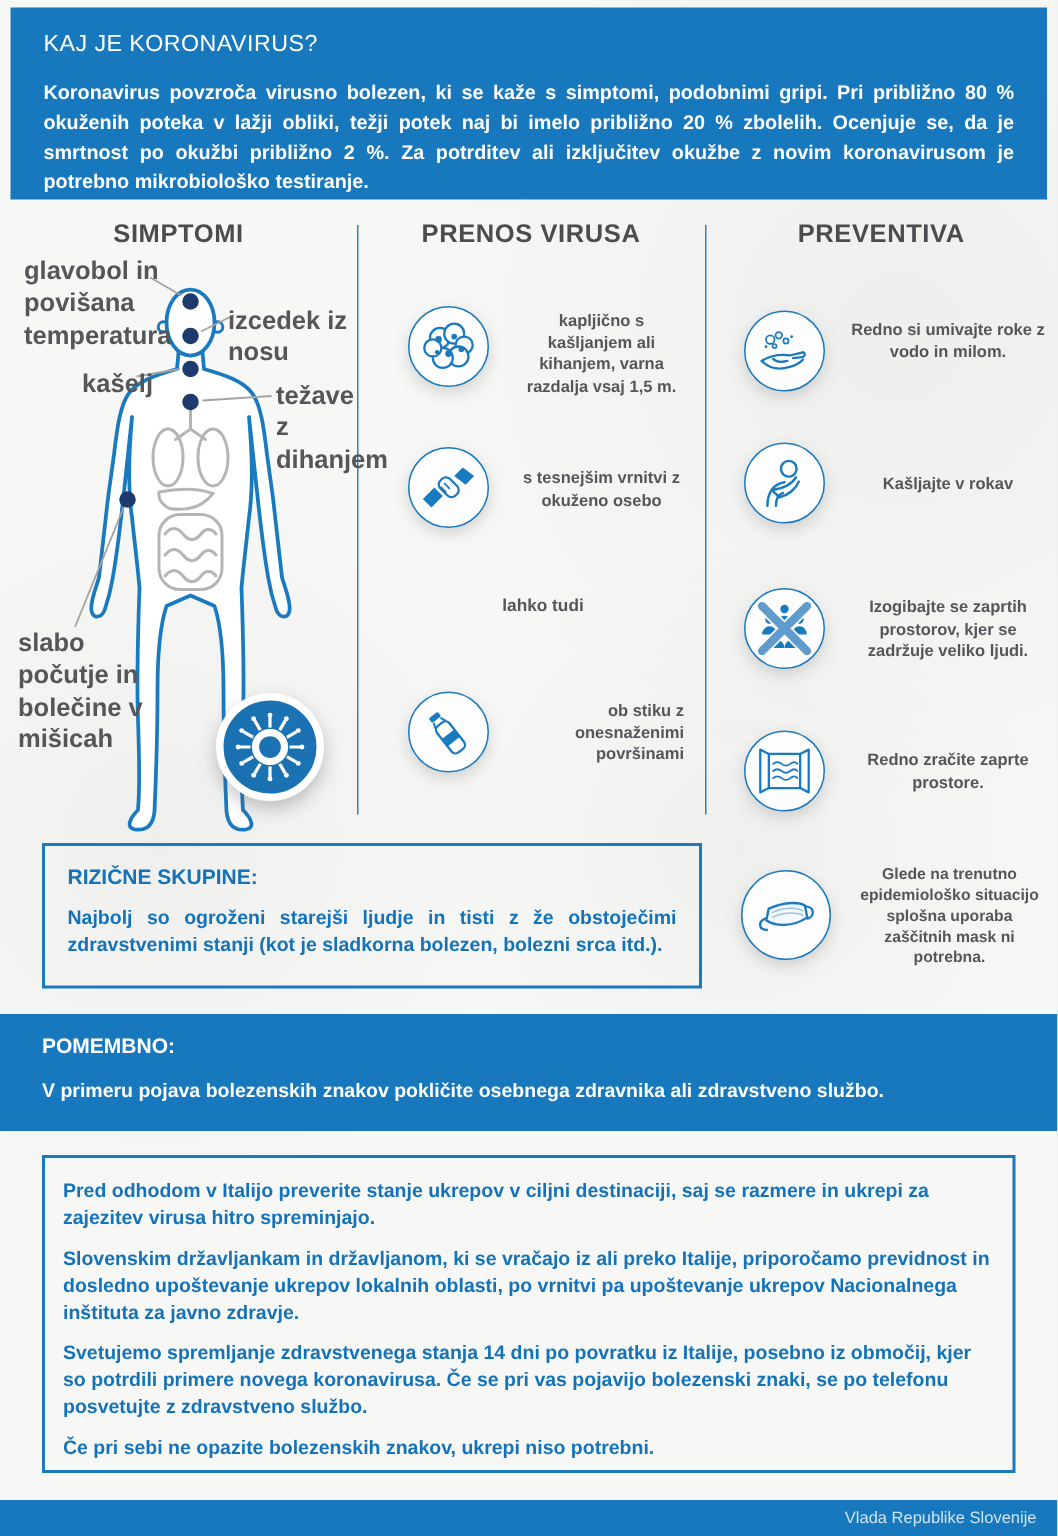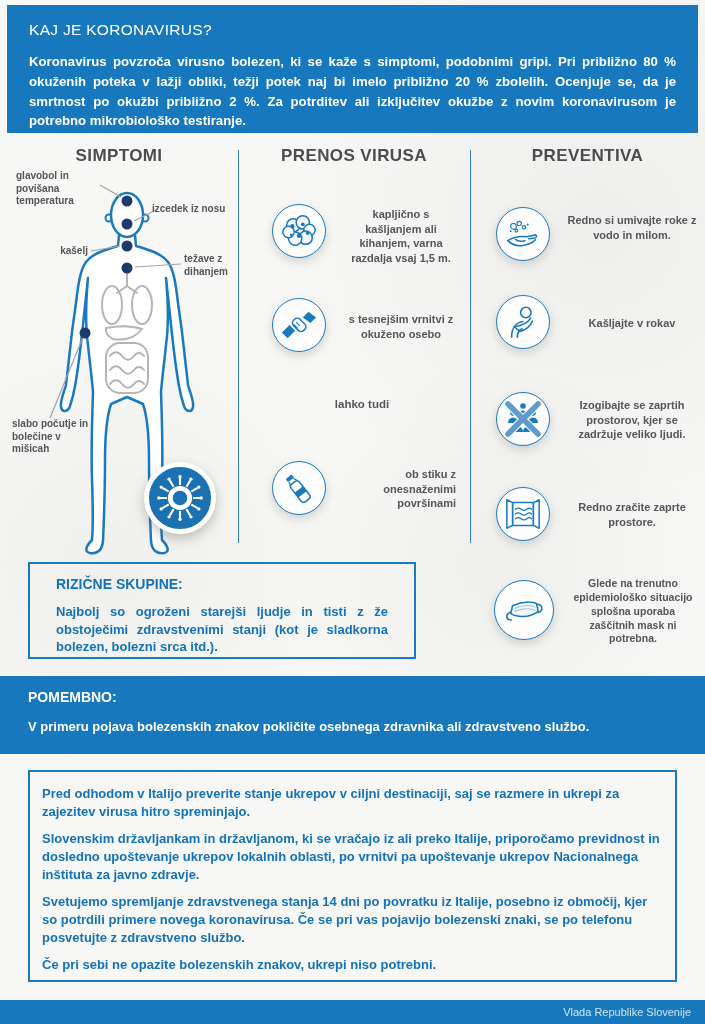--- a/index.html
+++ b/index.html
@@ -21,21 +21,21 @@
   .header h1 { font-size:15.5px; font-weight:normal; letter-spacing:.3px; }
   .header p  { margin-top:13px; font-size:13.2px; font-weight:bold; line-height:1.5; text-align:justify; }
 
   .col-title {
     position:absolute; top:146px; font-size:17px; font-weight:bold;
     color:#4b4c4e; text-align:center; letter-spacing:.4px;
   }
   .divider { position:absolute; top:150px; width:1px; height:393px; background:#2e82c4; }
 
   .sym-label {
-    position:absolute; font-size:10px; font-weight:bold; color:#55565a; line-height:1.25;
+    position:absolute; font-size:17px; font-weight:bold; color:#55565a; line-height:1.25;
   }
   .body-svg { position:absolute; left:0; top:140px; }
 
   .virus-badge {
     position:absolute; left:144px; top:462px; width:72px; height:72px;
     background:#1a72b2; border:5px solid #fff; border-radius:50%;
     box-shadow:0 5px 12px rgba(90,90,90,.35);
     display:flex; align-items:center; justify-content:center;
   }
 
@@ -48,22 +48,22 @@
   .item-text {
     position:absolute; font-size:11px; font-weight:bold; color:#54565a;
     line-height:1.32; text-align:center;
   }
   .connector-text {
     position:absolute; left:300px; top:398px; width:124px; text-align:center;
     font-size:11.5px; font-weight:bold; color:#54565a;
   }
 
   .risk-box {
-    position:absolute; left:28px; top:562px; width:388px; height:97px;
-    border:2px solid #1a7abf; padding:12px 26px;
+    position:absolute; left:28px; top:562px; width:440px; height:97px;
+    border:2px solid #1a7abf; padding:12px 15px;
   }
   .risk-box h2 { color:#1473b8; font-size:14px; font-weight:bold; }
   .risk-box p  { margin-top:11px; color:#1473b8; font-size:13px; font-weight:bold; line-height:1.35; text-align:justify; }
 
   .mask-circle { left:494px; top:580px; width:60px; height:60px; }
   .mask-text   { left:570px; top:577px; width:126px; font-size:10.5px; }
 
   .important {
     position:absolute; left:0; right:0; top:676px; height:78px; padding:13px 28px 0 28px;
   }
@@ -145,21 +145,21 @@
       <circle cx="127" cy="61" r="5.5"></circle>
       <circle cx="127" cy="84" r="5.5"></circle>
       <circle cx="127" cy="106" r="5.5"></circle>
       <circle cx="127" cy="128" r="5.5"></circle>
       <circle cx="85" cy="193" r="5.5"></circle>
     </g>
   </svg>
 
   <div class="sym-label" style="left:16px;top:170px;width:95px;">glavobol in povišana temperatura</div>
   <div class="sym-label" style="left:152px;top:203px;width:92px;">izcedek iz nosu</div>
-  <div class="sym-label" style="left:26px;top:245px;width:62px;text-align:right;">kašelj</div>
+  <div class="sym-label" style="left:40px;top:245px;width:62px;text-align:right;">kašelj</div>
   <div class="sym-label" style="left:184px;top:253px;width:62px;">težave z dihanjem</div>
   <div class="sym-label" style="left:12px;top:418px;width:88px;">slabo počutje in bolečine v mišicah</div>
 
   <div class="virus-badge">
     <svg width="58" height="58" viewBox="0 0 60 60">
       <g stroke="#fff" stroke-width="2.2">
         <line x1="9" y1="30" x2="51" y2="30"></line>
           <line x1="30" y1="9" x2="30" y2="51"></line>
         <line x1="19.5" y1="11.8" x2="40.5" y2="48.2"></line>
           <line x1="40.5" y1="11.8" x2="19.5" y2="48.2"></line>

